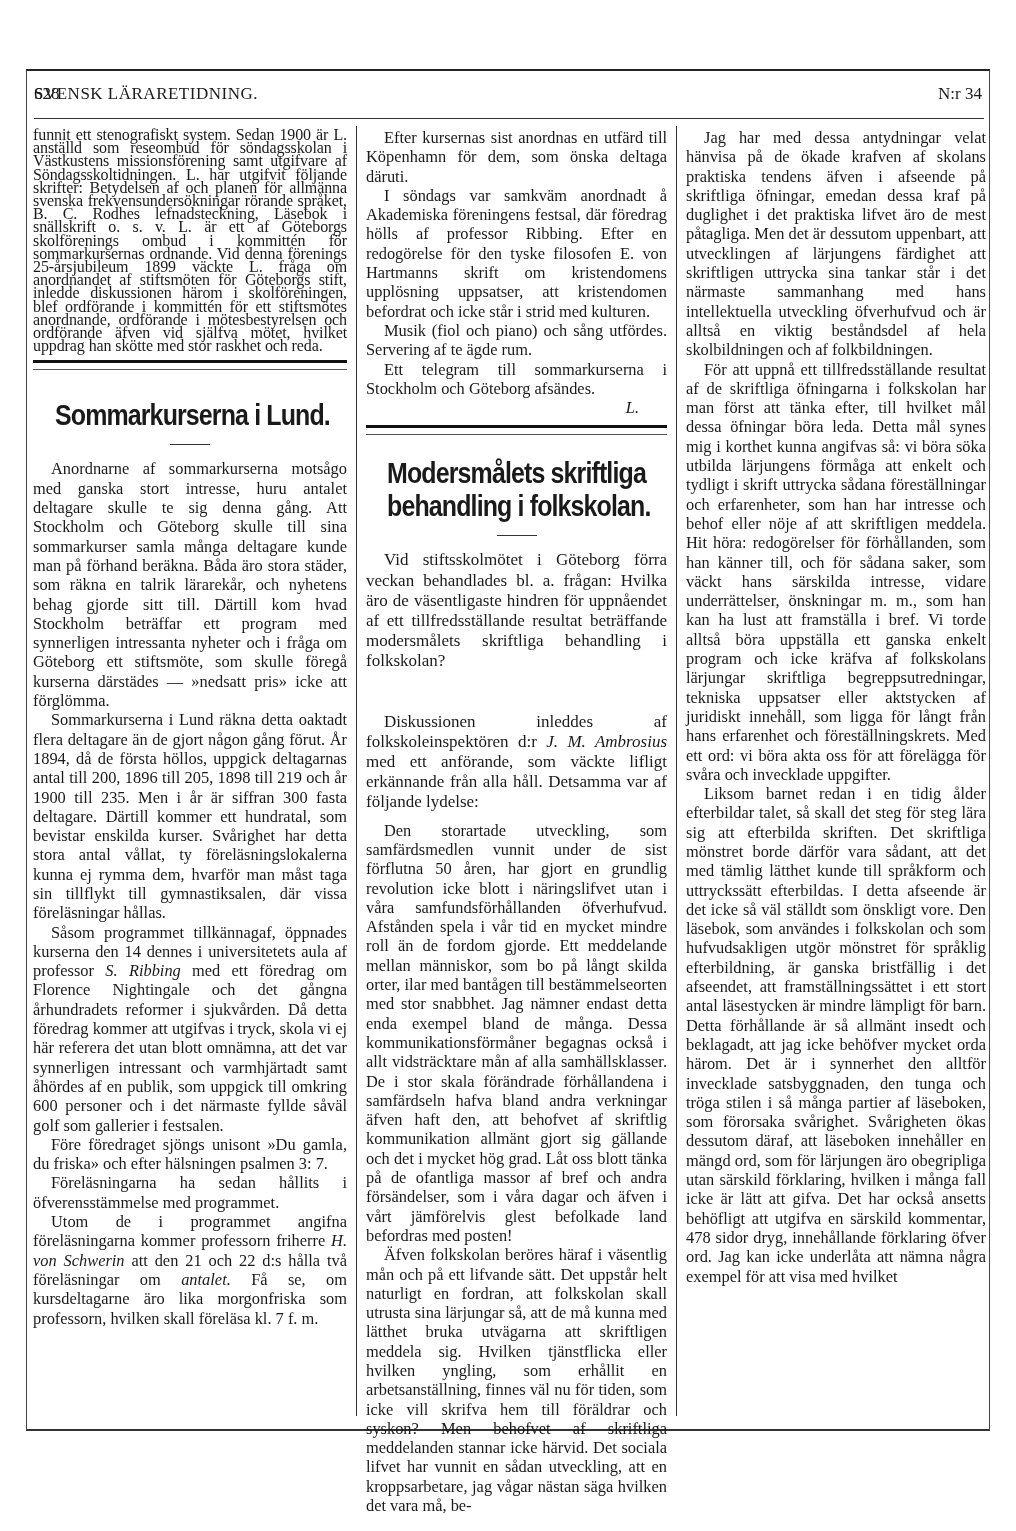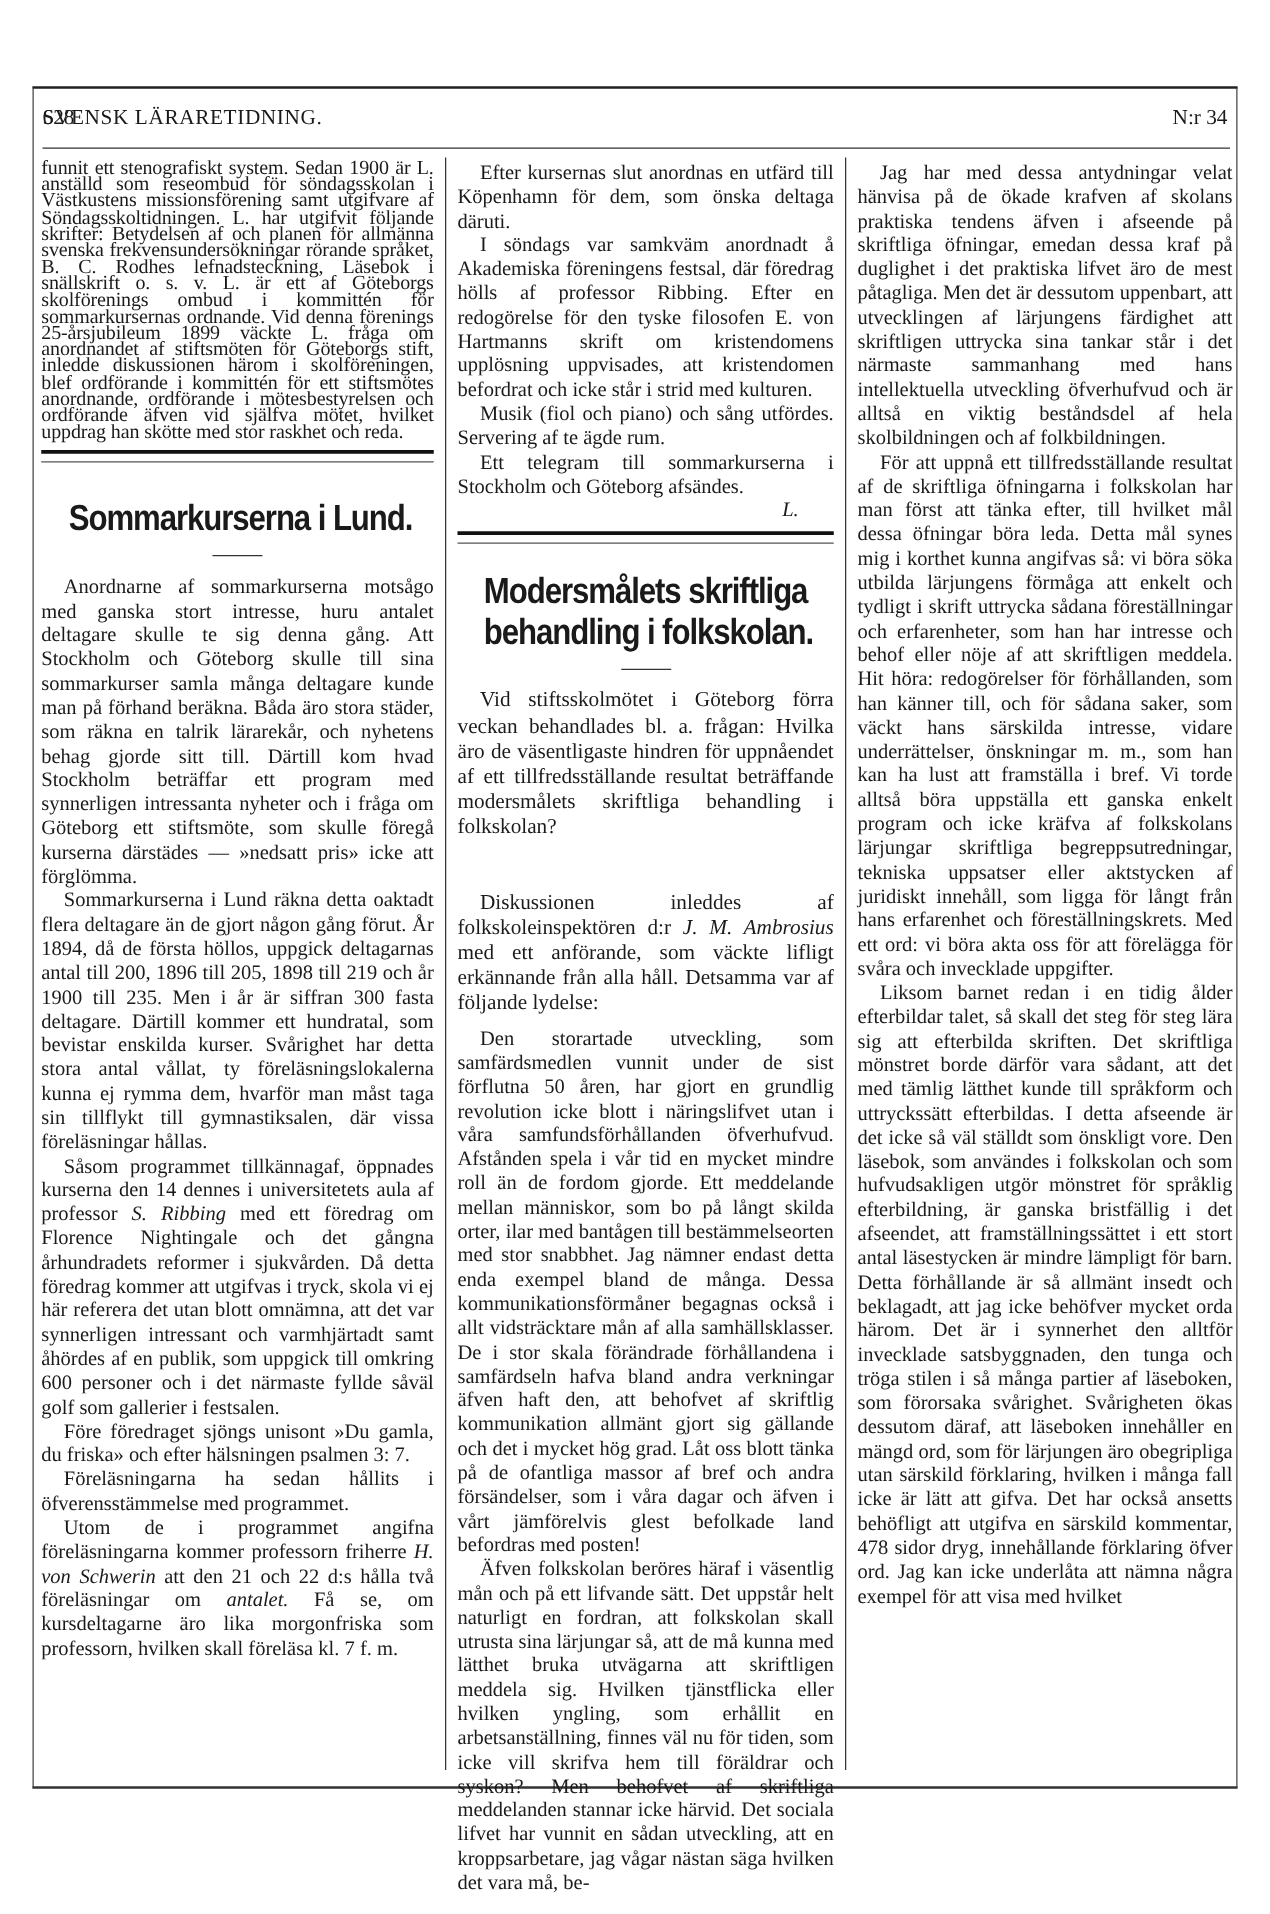--- a/index.html
+++ b/index.html
@@ -60,22 +60,22 @@
   <div class="short-rule"></div>
   <p class="ind big">Anordnarne af sommarkurserna motsågo med ganska stort intresse, huru antalet deltagare skulle te sig denna gång. Att Stockholm och Göteborg skulle till sina sommarkurser samla många deltagare kunde man på förhand beräkna. Båda äro stora städer, som räkna en talrik lärarekår, och nyhetens behag gjorde sitt till. Därtill kom hvad Stockholm beträffar ett program med synnerligen intressanta nyheter och i fråga om Göteborg ett stiftsmöte, som skulle föregå kurserna därstädes — »nedsatt pris» icke att förglömma.</p>
   <p class="ind big">Sommarkurserna i Lund räkna detta oaktadt flera deltagare än de gjort någon gång förut. År 1894, då de första höllos, uppgick deltagarnas antal till 200, 1896 till 205, 1898 till 219 och år 1900 till 235. Men i år är siffran 300 fasta deltagare. Därtill kommer ett hundratal, som bevistar enskilda kurser. Svårighet har detta stora antal vållat, ty föreläsningslokalerna kunna ej rymma dem, hvarför man måst taga sin tillflykt till gymnastiksalen, där vissa föreläsningar hållas.</p>
   <p class="ind big"><span>Såsom programmet tillkännagaf, öppnades kurserna den 14 dennes i universitetets aula af professor </span><i>S. Ribbing</i><span> med ett föredrag om Florence Nightingale och det gångna århundradets reformer i sjukvården. Då detta föredrag kommer att utgifvas i tryck, skola vi ej här referera det utan blott omnämna, att det var synnerligen intressant och varmhjärtadt samt åhördes af en publik, som uppgick till omkring 600 personer och i det närmaste fyllde såväl golf som gallerier i festsalen.</span></p>
   <p class="ind big">Före föredraget sjöngs unisont »Du gamla, du friska» och efter hälsningen psalmen 3: 7.</p>
   <p class="ind big">Föreläsningarna ha sedan hållits i öfverensstämmelse med programmet.</p>
   <p class="ind big"><span>Utom de i programmet angifna föreläsningarna kommer professorn friherre </span><i>H. von Schwerin</i><span> att den 21 och 22 d:s hålla två föreläsningar om </span><i>antalet.</i><span> Få se, om kursdeltagarne äro lika morgonfriska som professorn, hvilken skall föreläsa kl. 7 f. m.</span></p>
 </div>
 
 <div class="col col2">
-  <p class="ind big">Efter kursernas slut anordnas en utfärd till Köpenhamn för dem, som önska deltaga däruti.</p>
-  <p class="ind big">I söndags var samkväm anordnadt å Akademiska föreningens festsal, där föredrag hölls af professor Ribbing. Efter en redogörelse för den tyske filosofen E. von Hartmanns skrift om kristendomens upplösning uppvisades, att kristendomen befordrat och icke står i strid med kulturen.</p>
+  <p class="ind big">Efter kursernas sist anordnas en utfärd till Köpenhamn för dem, som önska deltaga däruti.</p>
+  <p class="ind big">I söndags var samkväm anordnadt å Akademiska föreningens festsal, där föredrag hölls af professor Ribbing. Efter en redogörelse för den tyske filosofen E. von Hartmanns skrift om kristendomens upplösning uppsatser, att kristendomen befordrat och icke står i strid med kulturen.</p>
   <p class="ind big">Musik (fiol och piano) och sång utfördes. Servering af te ägde rum.</p>
   <p class="ind big">Ett telegram till sommarkurserna i Stockholm och Göteborg afsändes.</p>
   <p class="sig big">L.</p>
   <div class="dbl-rule"></div>
   <div style="height:14px"></div>
   <div class="headline2">Modersmålets skriftliga</div>
   <div class="headline2">behandling i folkskolan.</div>
   <div class="short-rule"></div>
   <p class="ind" style="font-size:17px;line-height:20.2px;">Vid stiftsskolmötet i Göteborg förra veckan behandlades bl. a. frågan: Hvilka äro de väsentligaste hindren för uppnåendet af ett tillfredsställande resultat beträffande modersmålets skriftliga behandling i folkskolan?</p>
   <p class="ind" style="font-size:17px;line-height:20.2px;margin-top:40px;"><span>Diskussionen inleddes af folkskoleinspektören d:r </span><i>J. M. Ambrosius</i><span> med ett anförande, som väckte lifligt erkännande från alla håll. Detsamma var af följande lydelse:</span></p>

